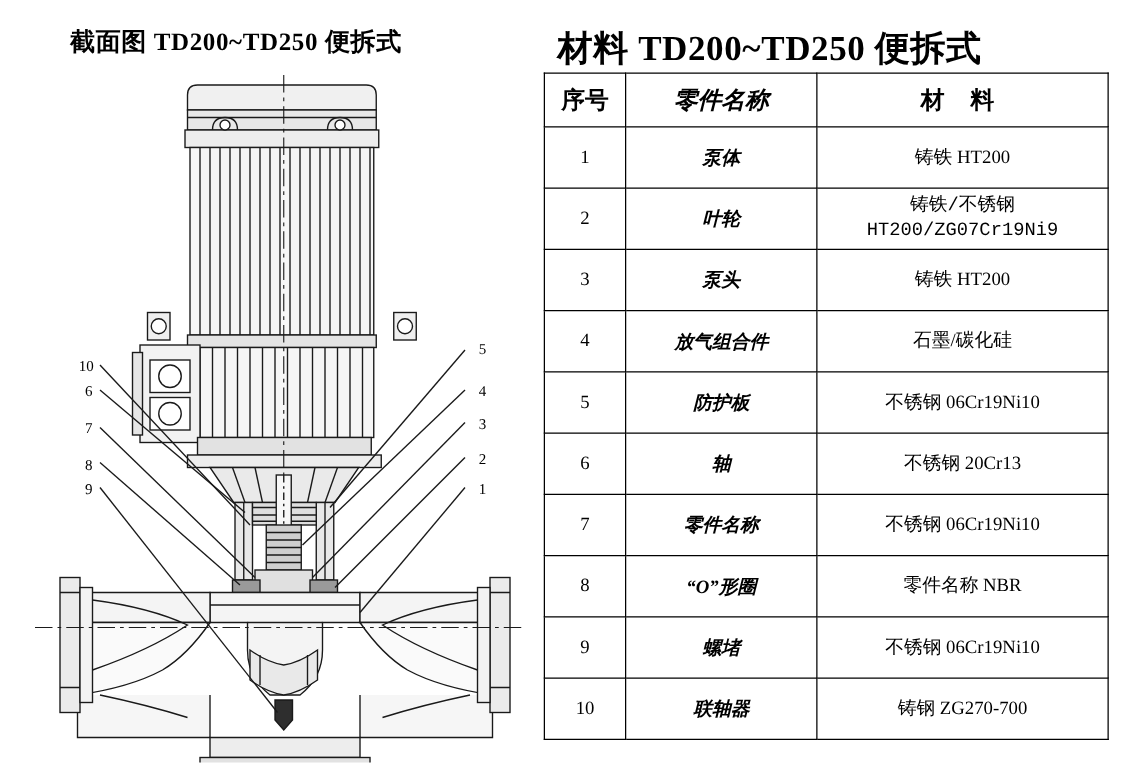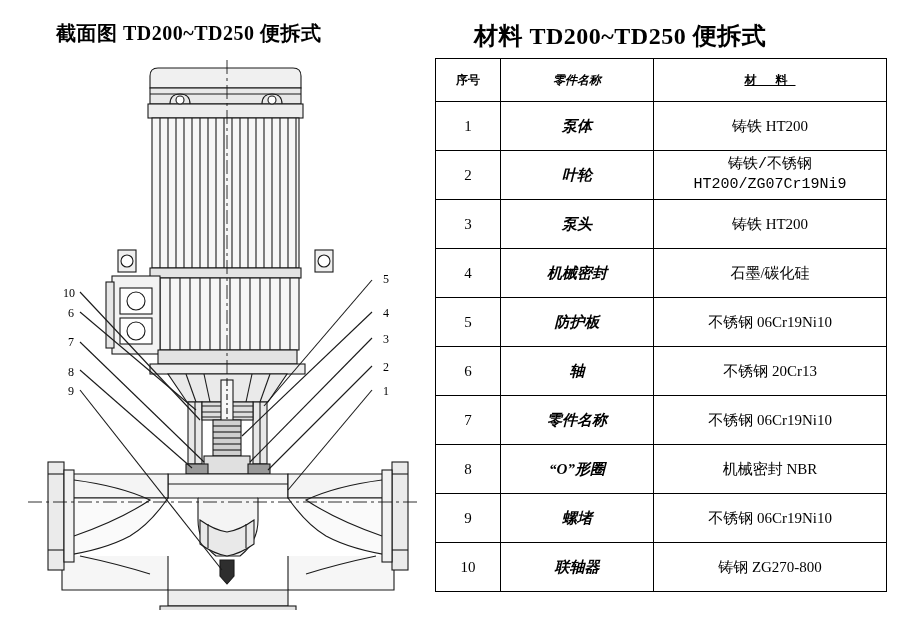--- a/index.html
+++ b/index.html
@@ -59,51 +59,50 @@
     position: absolute;
     left: 430px;
     top: 0;
     width: 470px;
     height: 622px;
   }
   .right-title {
     position: absolute;
     left: 16px;
     top: 20px;
-    font-size: 24px;
+    font-size: 28px;
     font-weight: bold;
     letter-spacing: 0.5px;
     white-space: nowrap;
-    margin-left: 28px;
   }
   table.mat {
     position: absolute;
     left: 5px;
     top: 58px;
     width: 448px;
     border-collapse: collapse;
     table-layout: fixed;
   }
   table.mat th, table.mat td {
     border: 1px solid #000000;
     text-align: center;
     vertical-align: middle;
     font-size: 15px;
     padding: 0;
     height: 48px;
   }
   table.mat th {
     font-weight: bold;
-    font-size: 12px;
+    font-size: 19px;
     height: 42px;
   }
   table.mat th.c1, table.mat td.c1 { width: 64px; }
   table.mat th.c2, table.mat td.c2 { width: 152px; font-style: italic; }
   table.mat th.c3, table.mat td.c3 { width: 232px; }
-  .hdr-spaced { letter-spacing: 8px; padding-left: 8px; text-decoration: underline; }
+  .hdr-spaced { letter-spacing: 8px; padding-left: 8px; }
   td.c2 { font-weight: bold; font-size: 16px; margin-left: 24px; }
   td.c1 { font-size: 15px; }
   td.c3 { font-size: 15px; line-height: 1.35; }
   .two-line { display: block; font-family: Liberation Mono, monospace; }
 </style>
 </head>
 <body>
 
 <div class="page">
 
@@ -296,50 +295,50 @@
             <span class="two-line">HT200/ZG07Cr19Ni9</span>
           </td>
         </tr>
         <tr>
           <td class="c1">3</td>
           <td class="c2">泵头</td>
           <td class="c3">铸铁 HT200</td>
         </tr>
         <tr>
           <td class="c1">4</td>
-          <td class="c2">机械密封</td>
+          <td class="c2">放气组合件</td>
           <td class="c3">石墨/碳化硅</td>
         </tr>
         <tr>
           <td class="c1">5</td>
           <td class="c2">防护板</td>
           <td class="c3">不锈钢 06Cr19Ni10</td>
         </tr>
         <tr>
           <td class="c1">6</td>
           <td class="c2">轴</td>
           <td class="c3">不锈钢 20Cr13</td>
         </tr>
         <tr>
           <td class="c1">7</td>
           <td class="c2">零件名称</td>
           <td class="c3">不锈钢 06Cr19Ni10</td>
         </tr>
         <tr>
           <td class="c1">8</td>
           <td class="c2">“O”形圈</td>
-          <td class="c3">机械密封 NBR</td>
+          <td class="c3">零件名称 NBR</td>
         </tr>
         <tr>
           <td class="c1">9</td>
           <td class="c2">螺堵</td>
           <td class="c3">不锈钢 06Cr19Ni10</td>
         </tr>
         <tr>
           <td class="c1">10</td>
           <td class="c2">联轴器</td>
-          <td class="c3">铸钢 ZG270-800</td>
+          <td class="c3">铸钢 ZG270-700</td>
         </tr>
       </tbody>
     </table>
   </div>
 
 </div>
 
 </body></html>

